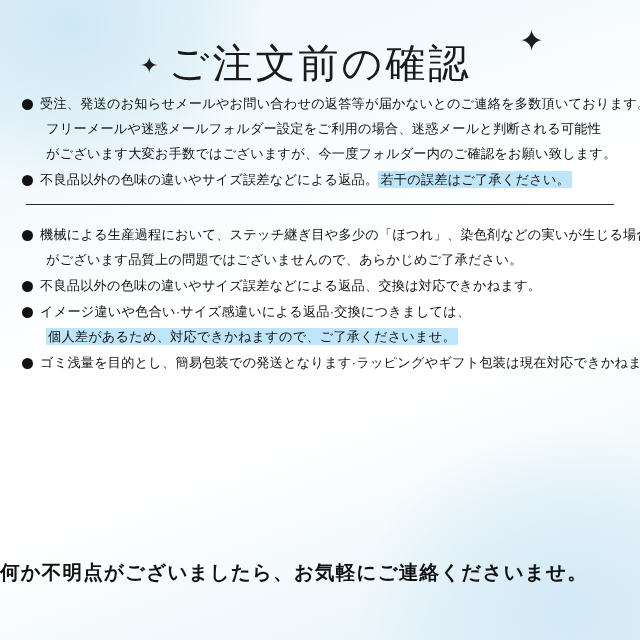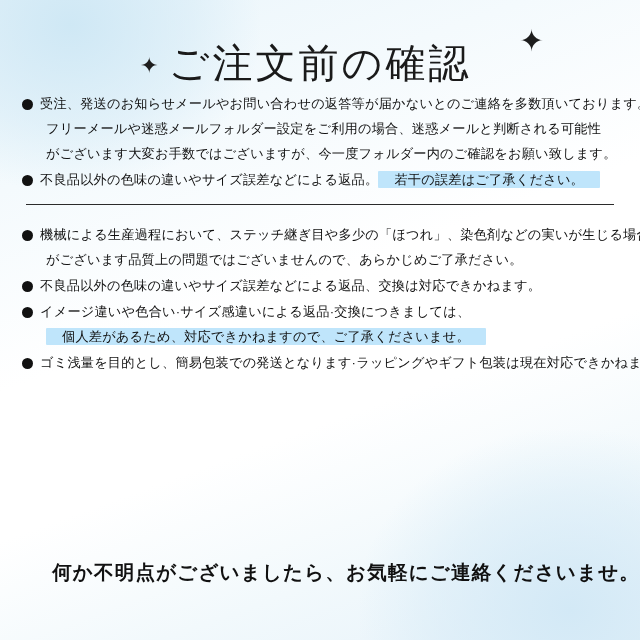--- a/index.html
+++ b/index.html
@@ -97,36 +97,36 @@
     color: #111111;
     letter-spacing: 0.2px;
     white-space: nowrap;
   }
   .line.indent {
     padding-left: 6px;
     margin-top: 6px;
   }
   .hl {
     background: #bfe5fb;
-    padding: 1px 16px;
+    padding: 1px 2px;
     border-radius: 1px;
   }
   .divider {
     border: none;
     border-top: 1px solid #2b2b2b;
     margin: 14px 4px 4px 4px;
   }
 
   
   .footer {
     position: absolute;
     left: 0;
     right: 0;
     bottom: 54px;
-    text-align: right;
+    text-align: left;
   }
   .footer-text {
     font-size: 19.5px;
     font-weight: bold;
     color: #111111;
     letter-spacing: 1.2px;
     white-space: nowrap;
   }
 </style>
 </head>

